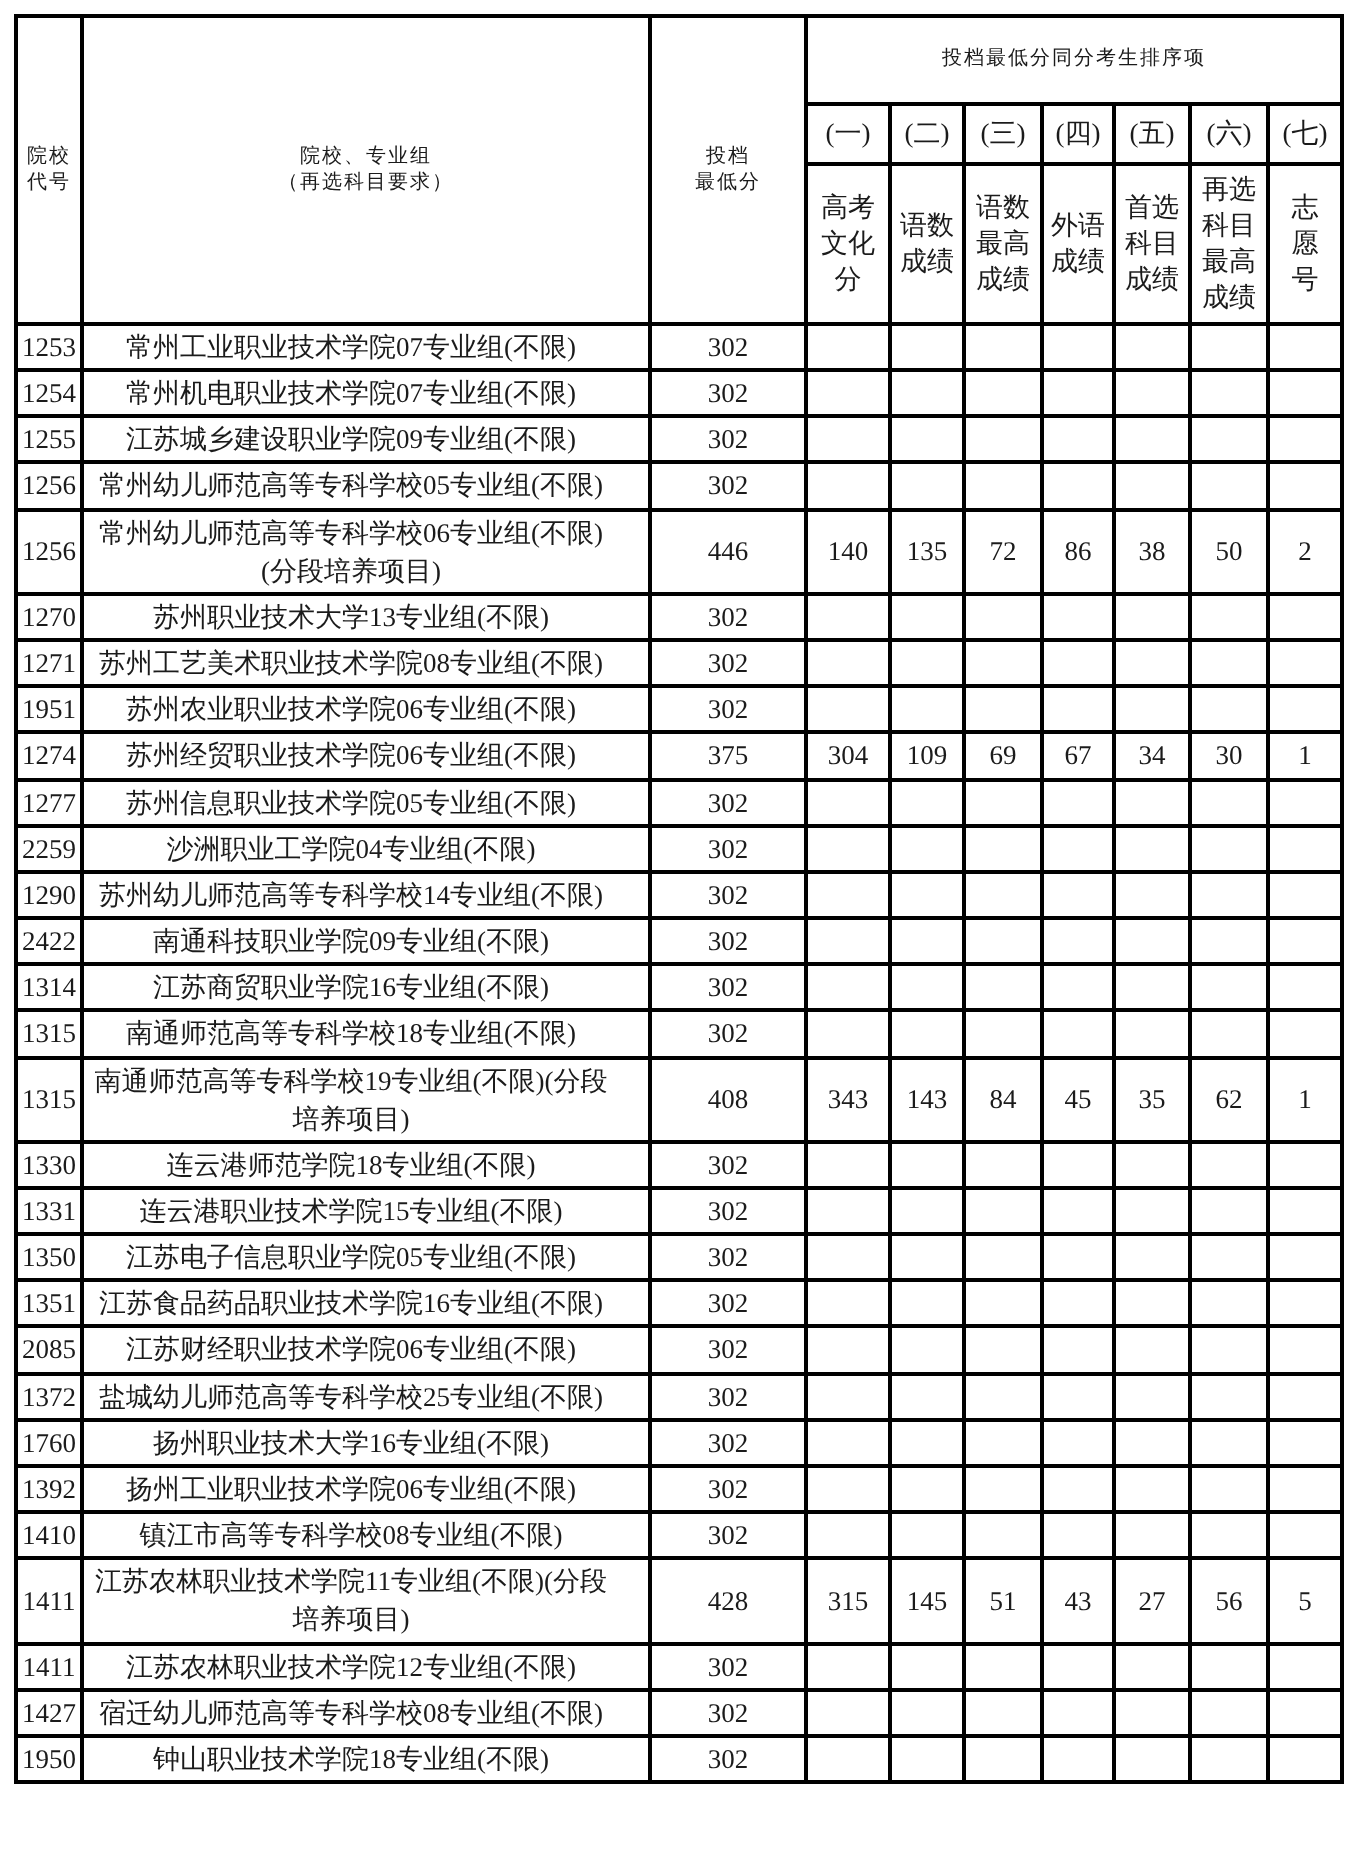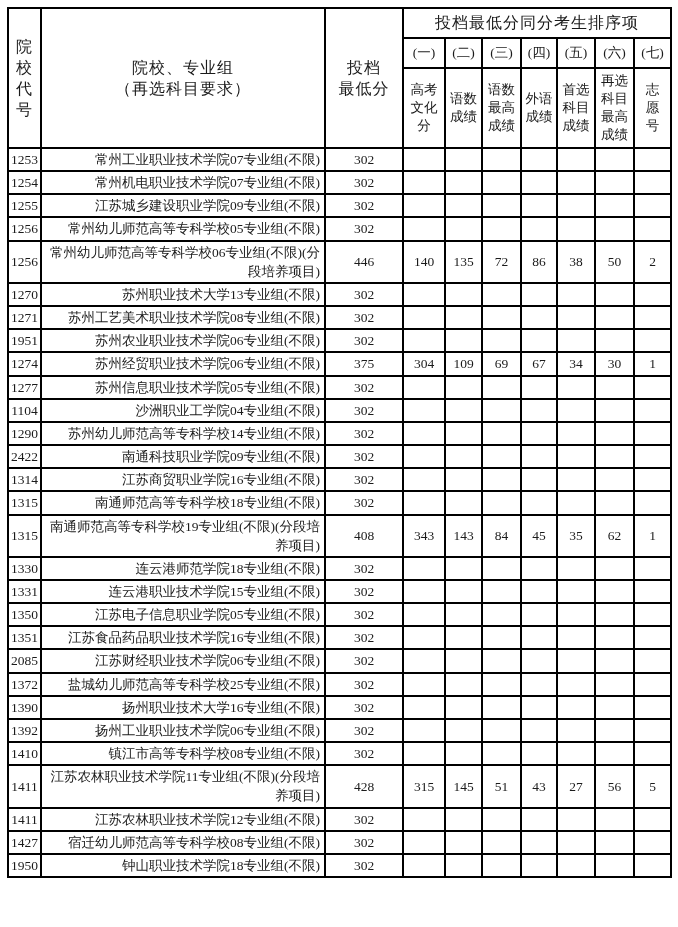--- a/index.html
+++ b/index.html
@@ -32,38 +32,38 @@
     font-size: 13.5px;
     padding: 1px 2px;
     box-sizing: border-box;
     overflow: hidden;
   }
   .score-table thead th {
     white-space: pre-line;
     line-height: 1.32;
   }
   .score-table thead tr.band-row th {
-    height: 30px;
-    font-size: 16px;
+    height: 44px;
+    font-size: 10px;
     letter-spacing: 1px;
   }
   .score-table thead tr.num-row th {
     height: 30px;
   }
   .score-table thead tr.label-row th {
     height: 80px;
   }
   .score-table tbody td {
     height: 23px;
     line-height: 1.42;
   }
   .score-table tbody td.name-cell {
-    text-align: right;
+    text-align: center;
     padding-left: 5px;
-    padding-right: 4px;
+    padding-right: 20px;
   }
 </style>
 </head>
 <body>
 
 <div class="page">
   <table class="score-table">
     <colgroup>
       <col style="width:33px">
       <col style="width:284px">
@@ -233,21 +233,21 @@
           <td>302</td>
           <td></td>
           <td></td>
           <td></td>
           <td></td>
           <td></td>
           <td></td>
           <td></td>
         </tr>
         <tr>
-          <td>1104</td>
+          <td>2259</td>
           <td class="name-cell">沙洲职业工学院04专业组(不限)</td>
           <td>302</td>
           <td></td>
           <td></td>
           <td></td>
           <td></td>
           <td></td>
           <td></td>
           <td></td>
         </tr>
@@ -377,21 +377,21 @@
           <td>302</td>
           <td></td>
           <td></td>
           <td></td>
           <td></td>
           <td></td>
           <td></td>
           <td></td>
         </tr>
         <tr>
-          <td>1390</td>
+          <td>1760</td>
           <td class="name-cell">扬州职业技术大学16专业组(不限)</td>
           <td>302</td>
           <td></td>
           <td></td>
           <td></td>
           <td></td>
           <td></td>
           <td></td>
           <td></td>
         </tr>

